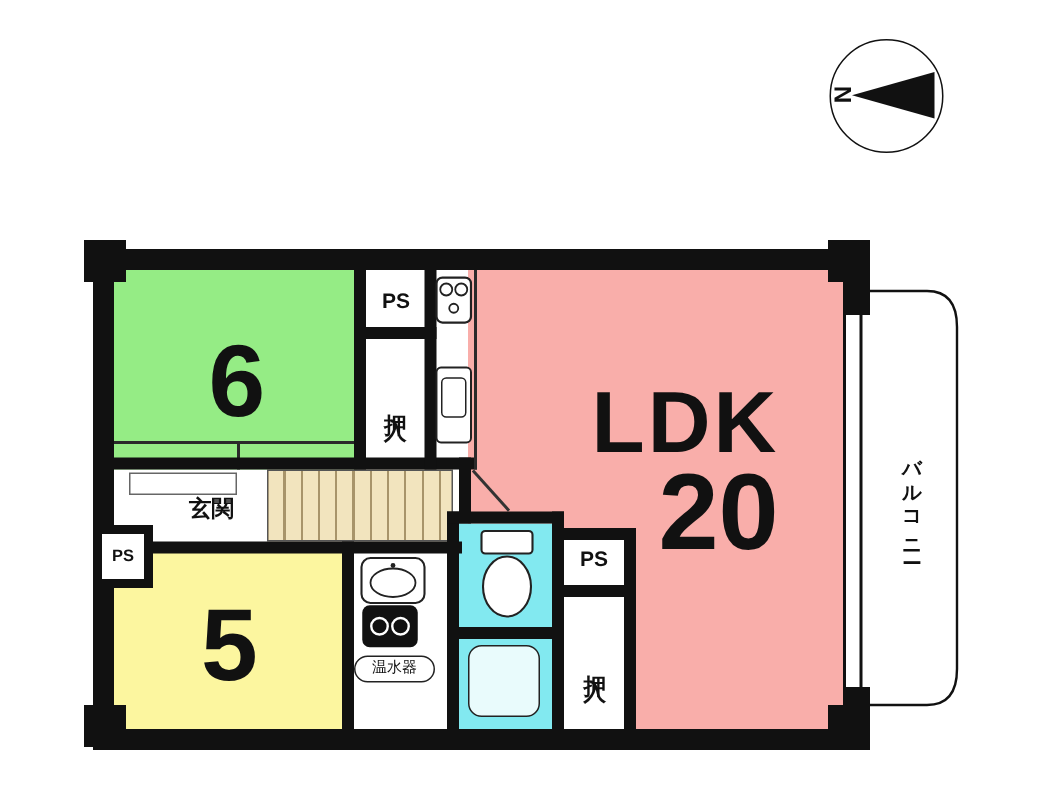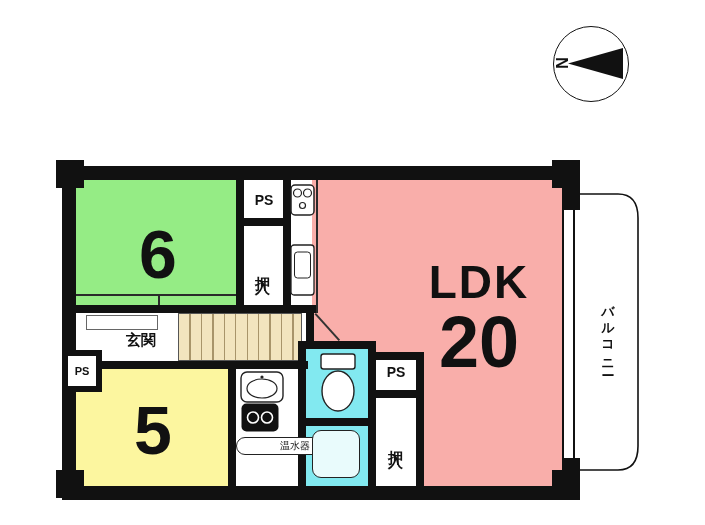--- a/index.html
+++ b/index.html
@@ -90,37 +90,37 @@
     <ellipse cx="22" cy="17.5" rx="15" ry="9.5" fill="none" stroke="#222" stroke-width="1.2"></ellipse>
     <circle cx="22" cy="6" r="1.6" fill="#222"></circle>
   </svg>
 
   <svg class="abs" style="left:241px;top:403px;" width="38" height="29" viewBox="0 0 38 29">
     <rect x="0.5" y="0.5" width="37" height="28" rx="5" fill="#111"></rect>
     <circle cx="12" cy="14.5" r="5.5" fill="none" stroke="#fff" stroke-width="1.6"></circle>
     <circle cx="26" cy="14.5" r="5.5" fill="none" stroke="#fff" stroke-width="1.6"></circle>
   </svg>
 
-  <div class="lbl" style="left:236px;top:437px;width:52px;height:16px;border:1px solid #222;border-radius:9px;font-size:10px;background:#fff;padding-left:32px;">温水器</div>
+  <div class="lbl" style="left:236px;top:437px;width:52px;height:16px;border:1px solid #222;border-radius:9px;font-size:10px;background:#fff;">温水器</div>
 
   <svg class="abs" style="left:314px;top:352px;" width="48" height="62" viewBox="0 0 48 62">
     <rect x="7" y="2" width="34" height="15" rx="2.5" fill="#fff" stroke="#222" stroke-width="1.4"></rect>
     <ellipse cx="24" cy="39" rx="16" ry="20" fill="#fff" stroke="#222" stroke-width="1.4"></ellipse>
   </svg>
 
   <div class="abs" style="left:312px;top:430px;width:48px;height:48px;border:1.5px solid #222;border-radius:9px;background:#E9FBFC;box-sizing:border-box;"></div>
 
   <svg class="abs" style="left:578px;top:188px;" width="66" height="290" viewBox="0 0 66 290">
     <path d="M2,6 L40,6 Q60,6 60,30 L60,258 Q60,282 40,282 L2,282" fill="#fff" stroke="#111" stroke-width="1.6"></path>
   </svg>
   <div class="lbl v" style="left:598px;top:284px;width:20px;height:100px;font-size:13px;font-weight:700;">バルコニー</div>
 
   <div class="lbl num" style="left:110px;top:212px;width:96px;height:84px;font-size:68px;">6</div>
   <div class="lbl num" style="left:105px;top:388px;width:96px;height:84px;font-size:68px;">5</div>
-  <div class="lbl num" style="left:414px;top:256px;width:130px;height:52px;font-size:46px;letter-spacing:2px;">LDK</div>
+  <div class="lbl num" style="left:392px;top:256px;width:130px;height:52px;font-size:58px;letter-spacing:2px;">LDK</div>
   <div class="lbl num" style="left:414px;top:304px;width:130px;height:76px;font-size:72px;">20</div>
   <div class="lbl" style="left:241px;top:186px;width:46px;height:28px;font-size:14px;font-weight:700;">PS</div>
   <div class="lbl v" style="left:248px;top:232px;width:30px;height:70px;font-size:15px;font-weight:700;">押入</div>
   <div class="lbl" style="left:102px;top:330px;width:78px;height:18px;font-size:15px;font-weight:700;">玄関</div>
   <div class="lbl" style="left:372px;top:358px;width:48px;height:28px;font-size:14px;font-weight:700;">PS</div>
   <div class="lbl v" style="left:381px;top:404px;width:30px;height:74px;font-size:15px;font-weight:700;">押入</div>
 
   <div class="abs" style="left:553px;top:26px;width:76px;height:76px;border:1.5px solid #111;border-radius:50%;box-sizing:border-box;">
     <svg style="position:absolute;left:0;top:0;" width="73" height="73" viewBox="0 0 73 73">
       <polygon points="14,36.5 69,21 69,52" fill="#111"></polygon>

